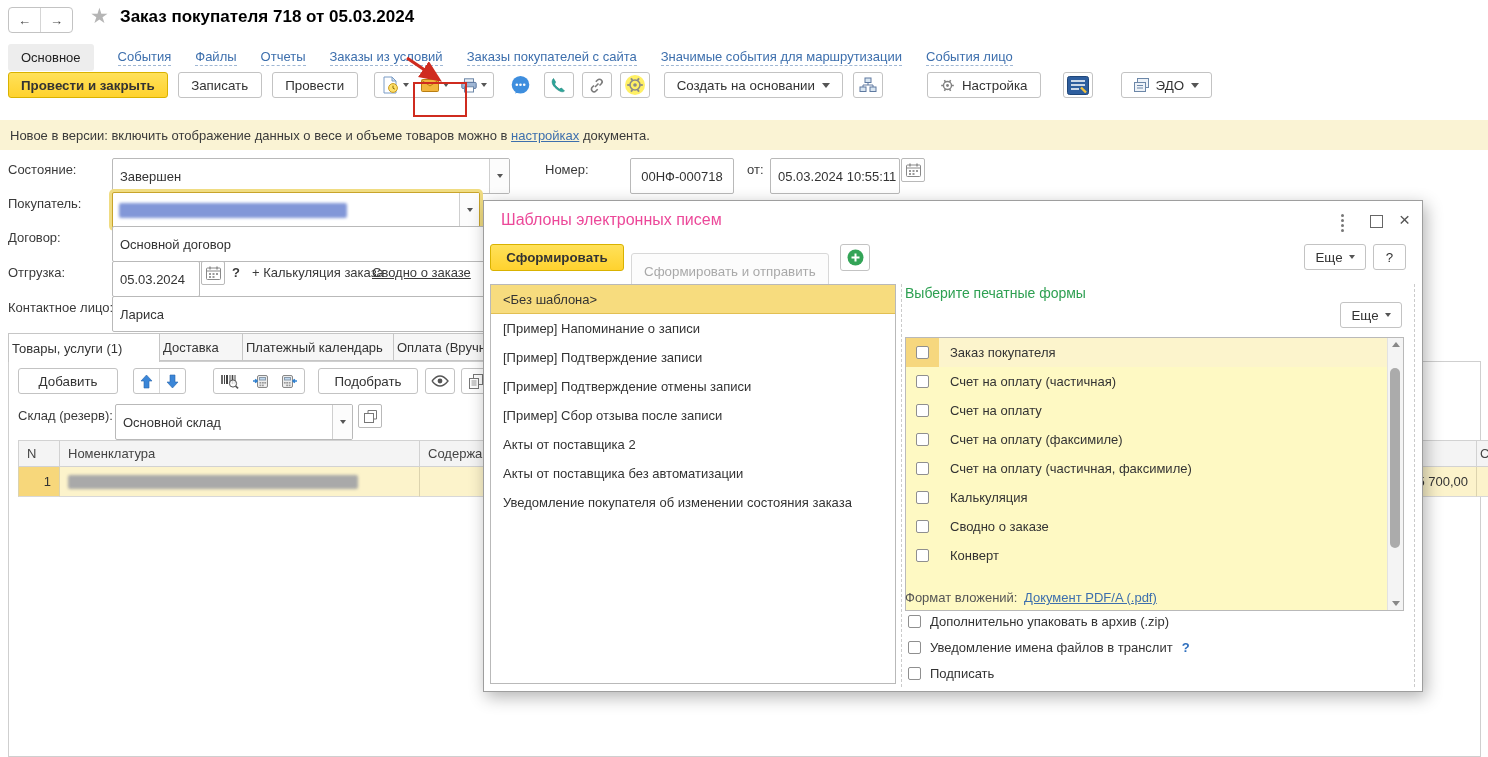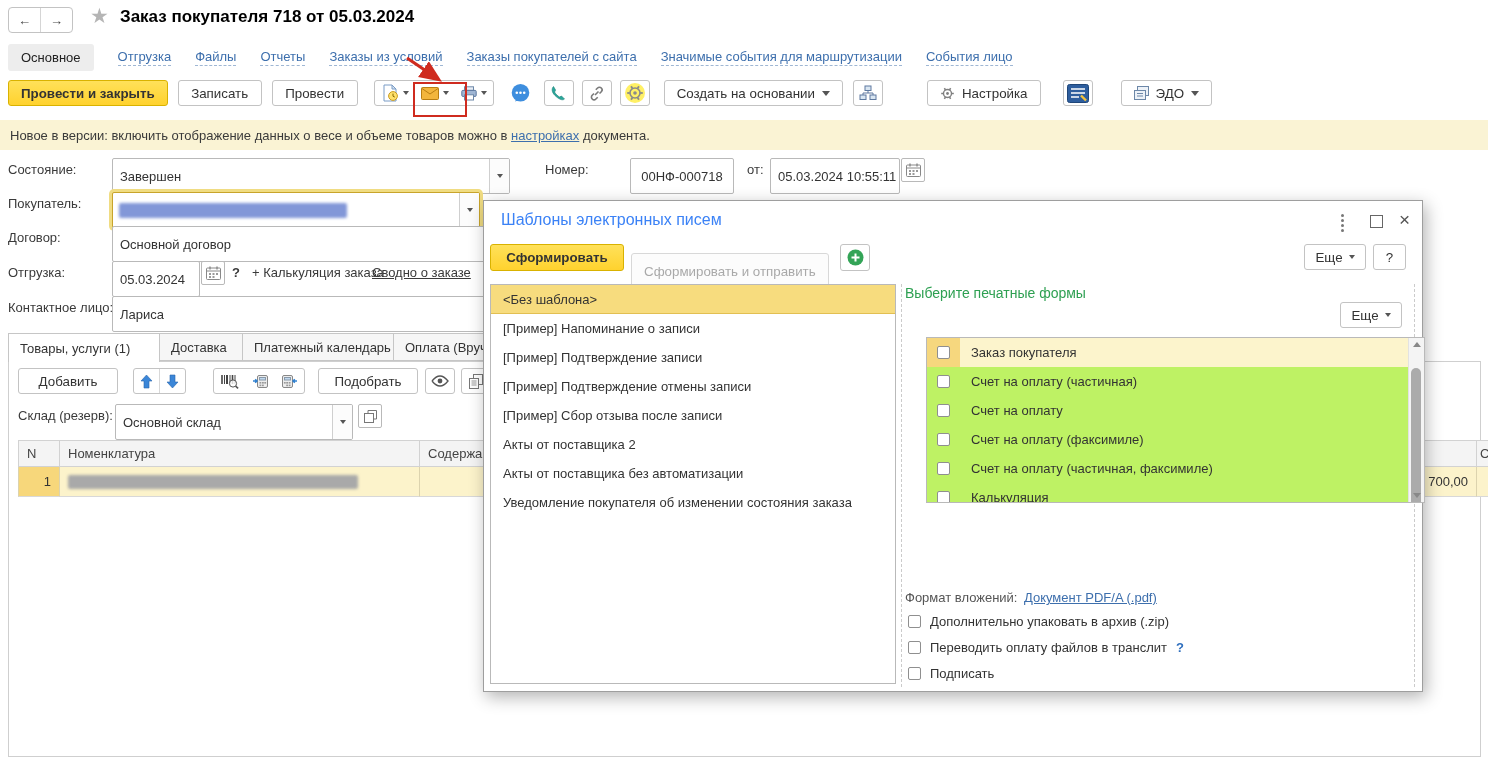--- a/index.html
+++ b/index.html
@@ -15,65 +15,65 @@
   .btn-disabled{color:#A9A9A9;background:#FCFCFC;border-color:#D8D8D8}
   .btn-ico{width:30px;padding:0}
   .noborder{border:none;background:transparent}
   .tri{width:0;height:0;border-left:4px solid transparent;border-right:4px solid transparent;border-top:5px solid #555;display:inline-block}
   .tri-sm{border-left-width:3.5px;border-right-width:3.5px;border-top-width:4.5px}
   
   .topnav{position:absolute;left:8px;top:44px;display:flex;align-items:center;gap:24px}
   .navtab-active{background:#EDEDED;border-radius:3px;padding:6px 13px;color:#222}
   .navlink{color:#3D6FAD;border-bottom:1px dashed #9FB7D4;padding-bottom:1px;cursor:pointer}
   
-  .toolbar{position:absolute;left:8px;top:80px;display:flex;align-items:center}
+  .toolbar{position:absolute;left:8px;top:72px;display:flex;align-items:center}
   .icongrp{display:flex;align-items:center;border:1px solid #C3C3C3;border-radius:3px;background:#fff;height:26px;box-sizing:border-box}
   .igcell{display:flex;align-items:center;gap:4px;padding:0 6px;height:100%}
   
   .notice{position:absolute;left:0;top:120px;width:1488px;height:30px;background:#FAF3D4;
           display:flex;align-items:center;padding-left:10px;box-sizing:border-box;color:#3a3a3a}
   .link{color:#3D6FAD;text-decoration:underline;cursor:pointer}
   .qmark{color:#2F6FBE;font-weight:bold}
   
   .lbl{position:absolute;line-height:24px;color:#3a3a3a}
   .field{position:absolute;height:36px;border:1px solid #B9B9B9;border-radius:2px;background:#fff;
          box-sizing:border-box;display:flex;align-items:center;overflow:hidden}
   .ftext{padding:0 7px;flex:1;white-space:nowrap;overflow:hidden}
   .center .ftext{text-align:center}
   .ddcell{width:19px;height:100%;border-left:1px solid #CFCFCF;display:flex;align-items:center;justify-content:center;flex:none;background:#FCFCFC}
   .focusring{box-shadow:0 0 0 3px #F0DC82;border-color:#C8A42B}
   .sq-btn{position:absolute;width:24px;height:24px;border:1px solid #B9B9B9;border-radius:2px;background:#fff;
           box-sizing:border-box;display:flex;align-items:center;justify-content:center}
   .redact{border-radius:2px;filter:blur(1.5px)}
   
   .gtab{position:absolute;height:28px;border:1px solid #C6C6C6;background:#F6F6F6;box-sizing:border-box;
-        display:flex;align-items:center;padding:0 11px;white-space:nowrap;overflow:hidden}
+        display:flex;align-items:center;padding:0 3px;white-space:nowrap;overflow:hidden}
   .gtab-active{background:#fff;border-bottom:none;height:29px;z-index:3}
   .panel{position:absolute;left:8px;top:361px;width:1473px;height:396px;border:1px solid #CFCFCF;box-sizing:border-box}
   
   .th{position:absolute;height:27px;background:#F4F4F4;border:1px solid #D2D2D2;border-left:none;
       box-sizing:border-box;display:flex;align-items:center;padding:0 8px;color:#444;overflow:hidden}
   .td{position:absolute;height:30px;background:#FCF3CB;border-right:1px solid #DCD3AE;border-bottom:1px solid #D8D8D8;
       box-sizing:border-box;display:flex;align-items:center;padding:0 8px;overflow:hidden}
   
   .dialog{position:absolute;left:483px;top:200px;width:940px;height:492px;background:#fff;
           border:1px solid #9E9E9E;box-shadow:3px 5px 16px rgba(0,0,0,.3);z-index:10;box-sizing:border-box}
-  .dlg-title{position:absolute;left:17px;top:10px;font-size:16px;color:#3b82f6}
+  .dlg-title{position:absolute;left:17px;top:10px;font-size:16px;color:#ec4899}
   .kebab{position:absolute;display:flex;flex-direction:column;gap:2px;cursor:pointer}
   .kebab i{width:3px;height:3px;border-radius:50%;background:#777}
   .maxbox{position:absolute;width:11px;height:11px;border:1.5px solid #666;cursor:pointer}
   .closex{position:absolute;font-size:19px;color:#555;cursor:pointer;line-height:1}
   .tpl-list{position:absolute;left:6px;top:83px;width:406px;height:400px;border:1px solid #B9B9B9;
             box-sizing:border-box;background:#fff;overflow:hidden}
   .tpl{height:29px;line-height:29px;padding-left:12px;white-space:nowrap;overflow:hidden;color:#333;cursor:pointer}
   .tpl-sel{background:#F7DC7E;border-bottom:1px solid #E2BF52;box-sizing:border-box}
   .vdash{position:absolute;width:0;border-left:1px dashed #CBCBCB}
   .green-hdr{position:absolute;color:#2EA052;font-size:14px}
-  .pf-list{position:absolute;left:442px;top:136px;width:499px;height:166px;border:1px solid #B9B9B9;
-           box-sizing:border-box;background:#bef264;overflow:hidden}
+  .pf-list{position:absolute;left:421px;top:136px;width:499px;height:274px;border:1px solid #B9B9B9;
+           box-sizing:border-box;background:#fef9c3;overflow:hidden}
   .pf{position:relative;height:29px;display:flex;align-items:center}
   .pf-cbcell{width:33px;height:100%;display:flex;align-items:center;justify-content:center;flex:none}
   .pf-hl{background:#FCF4CC}
   .pf-hl .pf-cbcell{background:#F6D77E}
   .cb{width:13px;height:13px;border:1px solid #8F8F8F;border-radius:2px;background:#fff;box-sizing:border-box;flex:none}
   .pf-label{padding-left:11px;white-space:nowrap;overflow:hidden}
   .sbar{position:absolute;right:0;top:0;bottom:0;width:15px;background:#F4F4F4;border-left:1px solid #E2E2E2}
   .sb-up{position:absolute;top:4px;left:4px;width:0;height:0;border-left:4px solid transparent;border-right:4px solid transparent;border-bottom:5px solid #888}
   .sb-dn{position:absolute;bottom:4px;left:4px;width:0;height:0;border-left:4px solid transparent;border-right:4px solid transparent;border-top:5px solid #888}
   .sb-thumb{position:absolute;left:2px;width:10px;border-radius:5px;background:#ABABAB}
@@ -90,21 +90,21 @@
     </div>
   <div class="row" style="width:31px;height:100%;justify-content:center;color:#444">
       <span>→</span>
     </div>
 </div>
 <div class="a" style="left:90px;top:4px;font-size:21px;color:#B5B5B5">★</div>
 <div class="a" style="left:120px;top:7px;font-size:17px;font-weight:bold;color:#000">Заказ покупателя 718 от 05.03.2024</div>
 
 <div class="topnav">
   <span class="navtab-active">Основное</span>
-  <span class="navlink">Отгрузка</span>
+  <span class="navlink">События</span>
   <span class="navlink">Файлы</span>
   <span class="navlink">Отчеты</span>
   <span class="navlink">Заказы из условий</span>
   <span class="navlink">Заказы покупателей с сайта</span>
   <span class="navlink">Значимые события для маршрутизации</span>
   <span class="navlink">События лицо</span>
 </div>
 
 <div class="toolbar">
   <button class="btn btn-yellow">Провести и закрыть</button>
@@ -524,20 +524,20 @@
 
   <div class="a" style="left:421px;top:389px;color:#555">Формат вложений:</div>
   <span class="a link" style="left:540px;top:389px">Документ PDF/A (.pdf)</span>
 
   <div class="optrow" style="left:424px;top:413px">
     <span class="cb"></span>
     <span>Дополнительно упаковать в архив (.zip)</span>
   </div>
   <div class="optrow" style="left:424px;top:439px">
     <span class="cb"></span>
-    <span>Переводить оплату файлов в транслит</span>
+    <span>Уведомление имена файлов в транслит</span>
     <span class="qmark">?</span>
   </div>
   <div class="optrow" style="left:424px;top:465px">
     <span class="cb"></span>
     <span>Подписать</span>
   </div>
 </div>
 
 </body></html>

